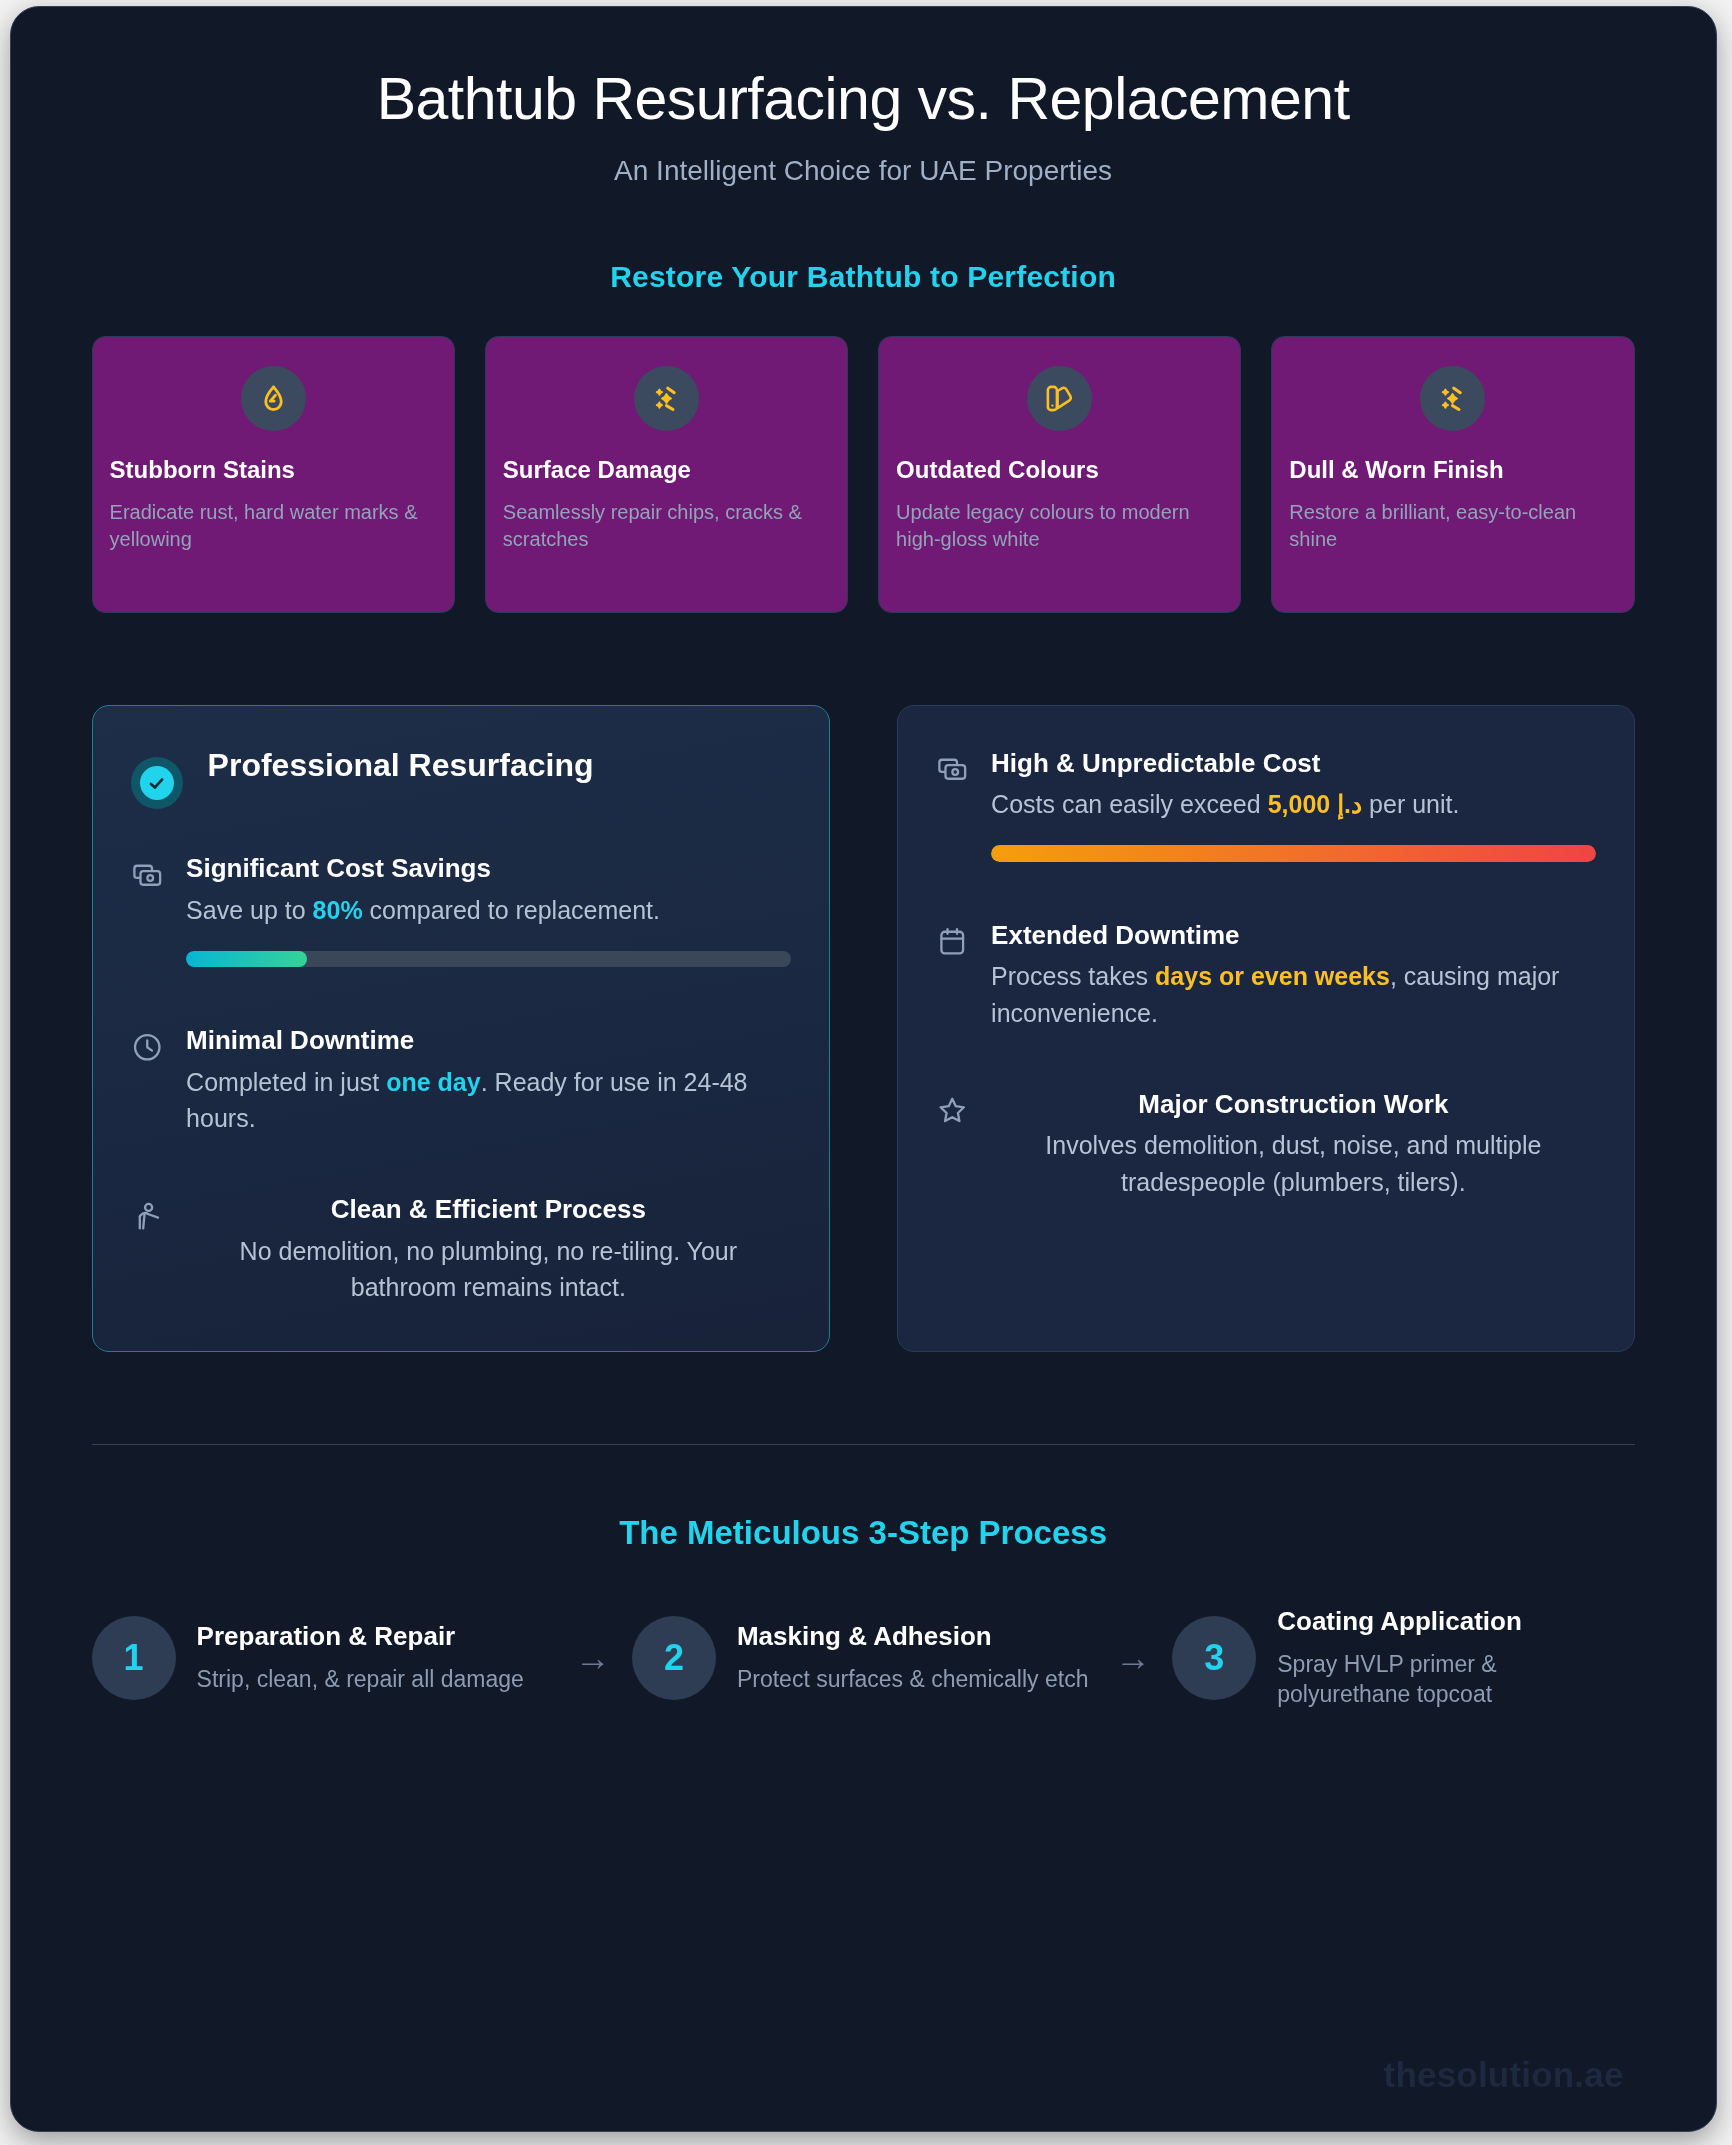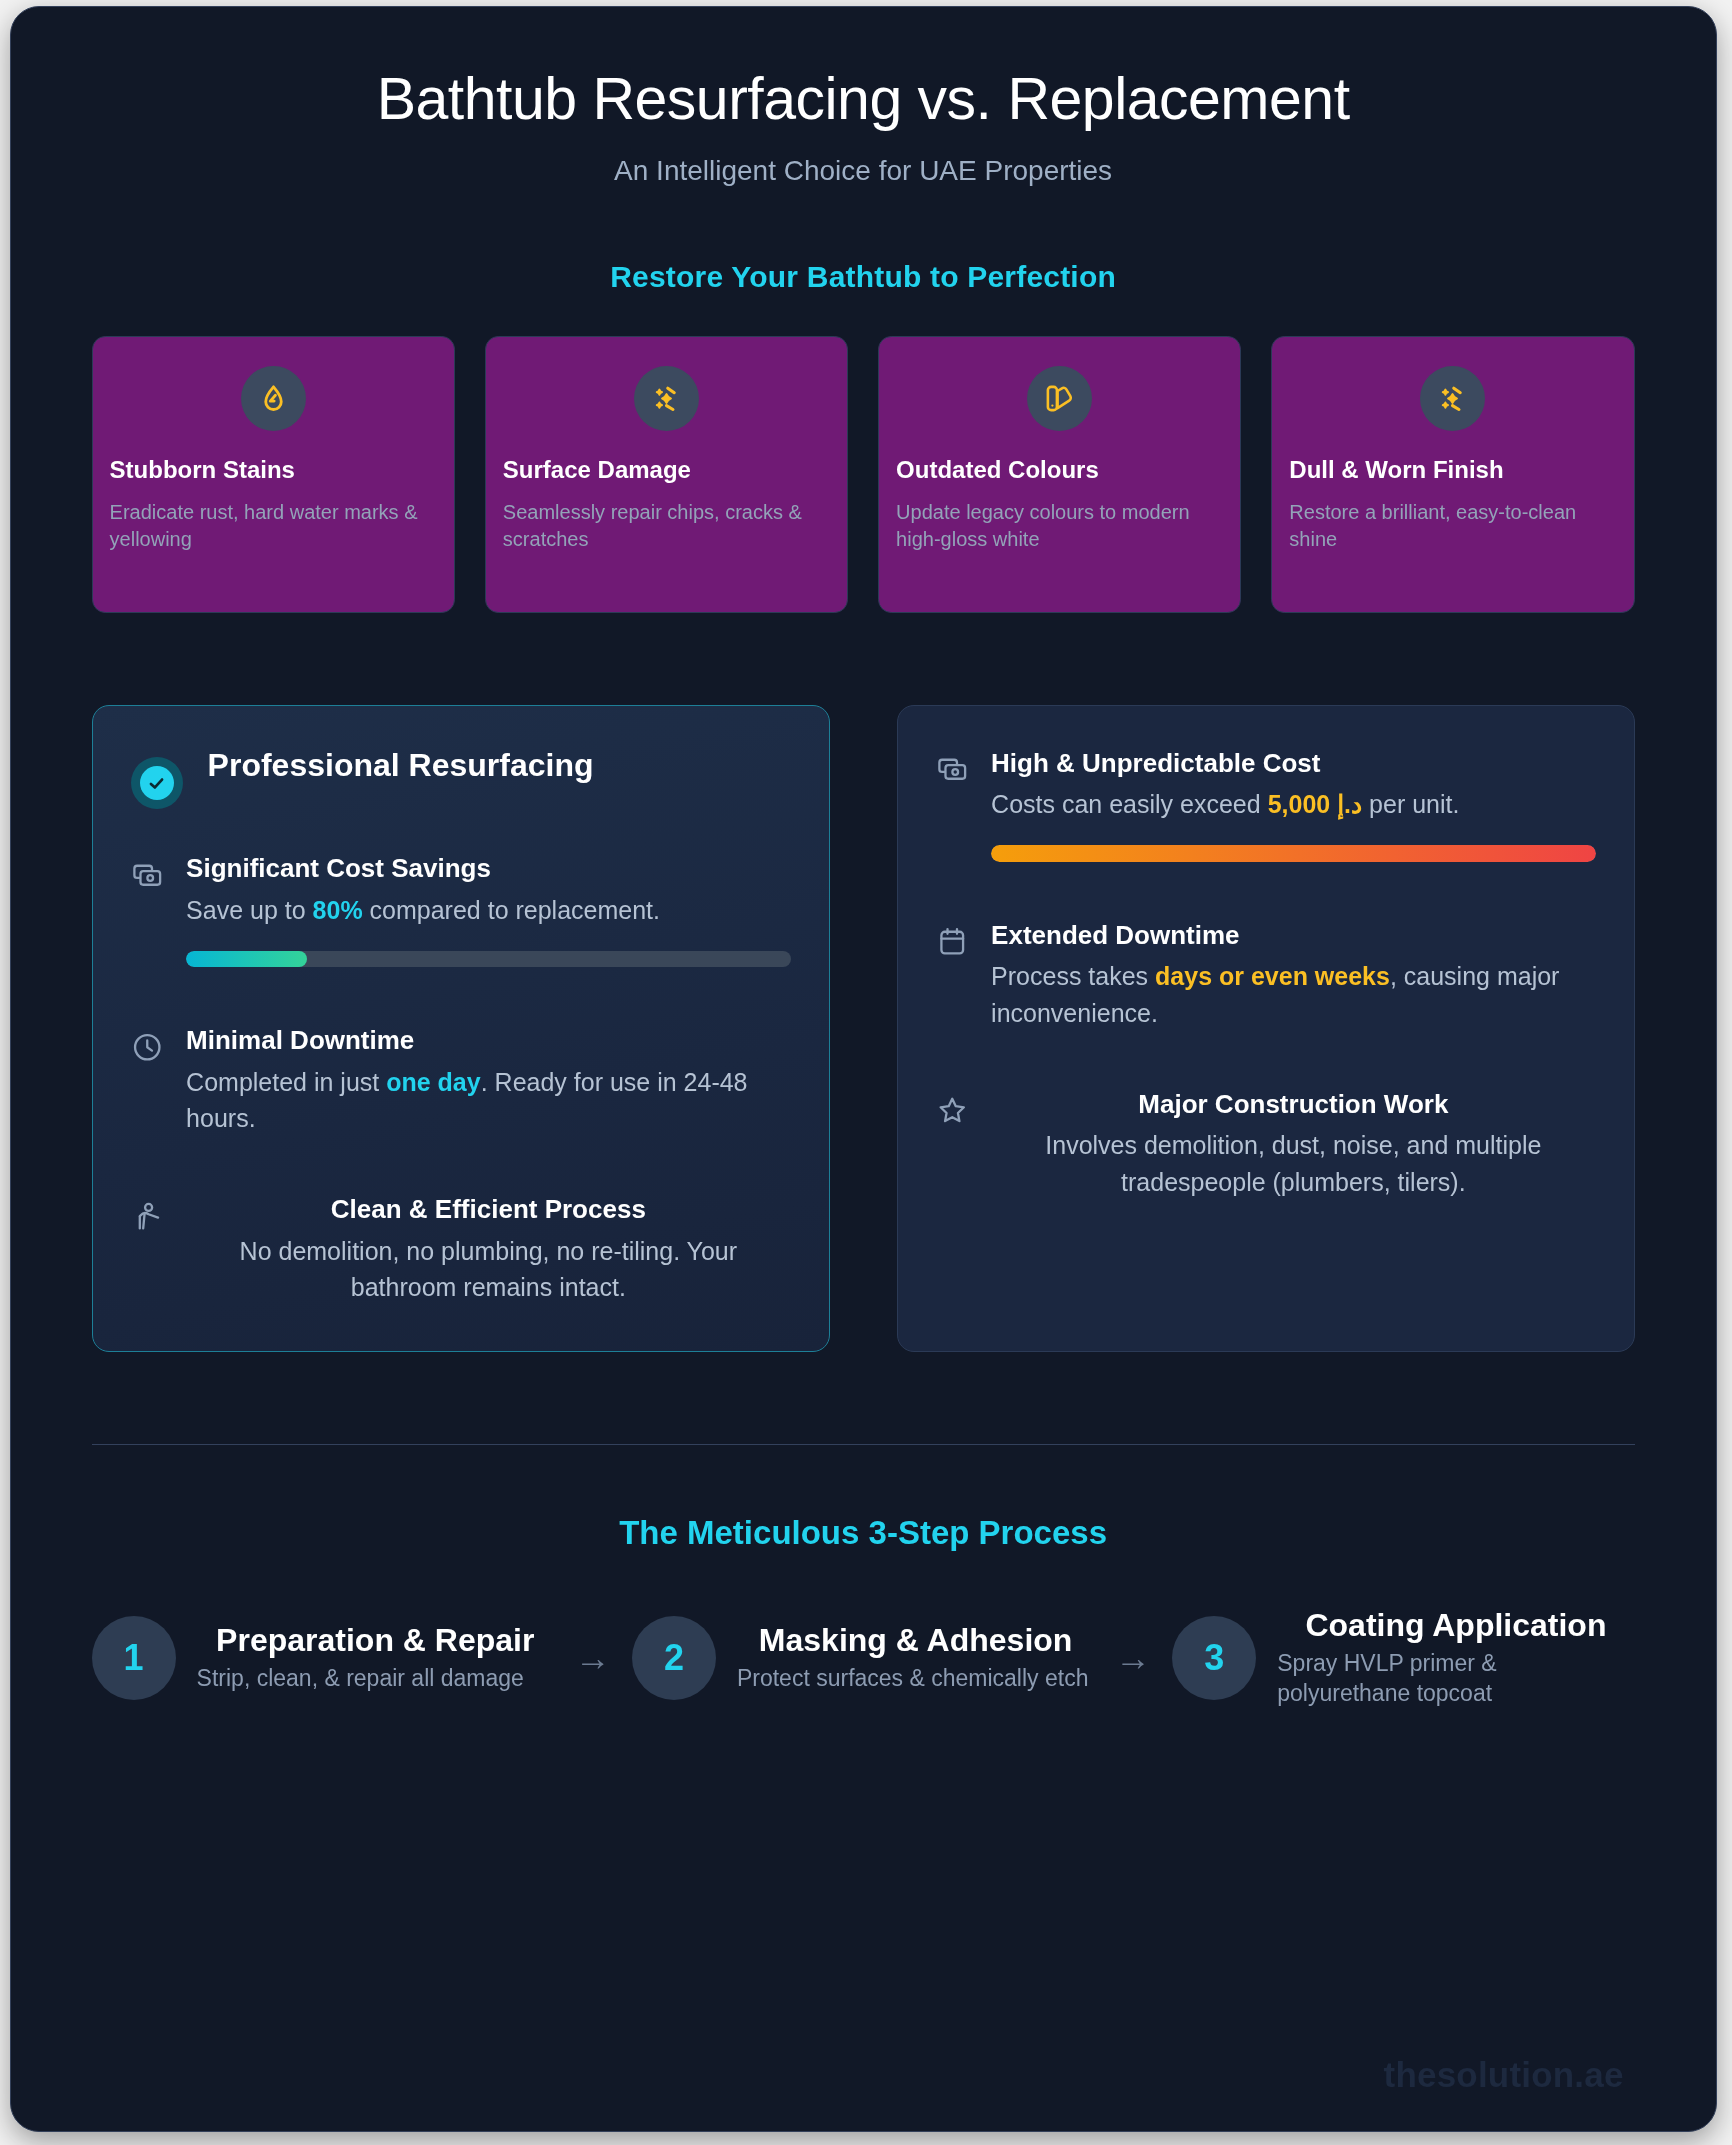--- a/index.html
+++ b/index.html
@@ -200,26 +200,25 @@
     width: 84px; height: 84px;
     border-radius: 50%;
     background: #2e3d53;
     color: #22d3ee;
     font-size: 36px;
     font-weight: 700;
     display: flex; align-items: center; justify-content: center;
   }
   .step-txt { flex: 1 1 auto; }
   .step-title {
-    font-size: 32px;
+    font-size: 26px;
     font-weight: 700;
     color: #ffffff;
     line-height: 1.22;
-    margin-bottom: 4px;
-    text-align: center;
+    margin-bottom: 12px;
   }
   .step-desc {
     font-size: 23px;
     color: #8d9cb2;
     line-height: 1.3;
   }
   .step-arrow {
     flex: 0 0 auto;
     color: #6b7a91;
     font-size: 36px;

